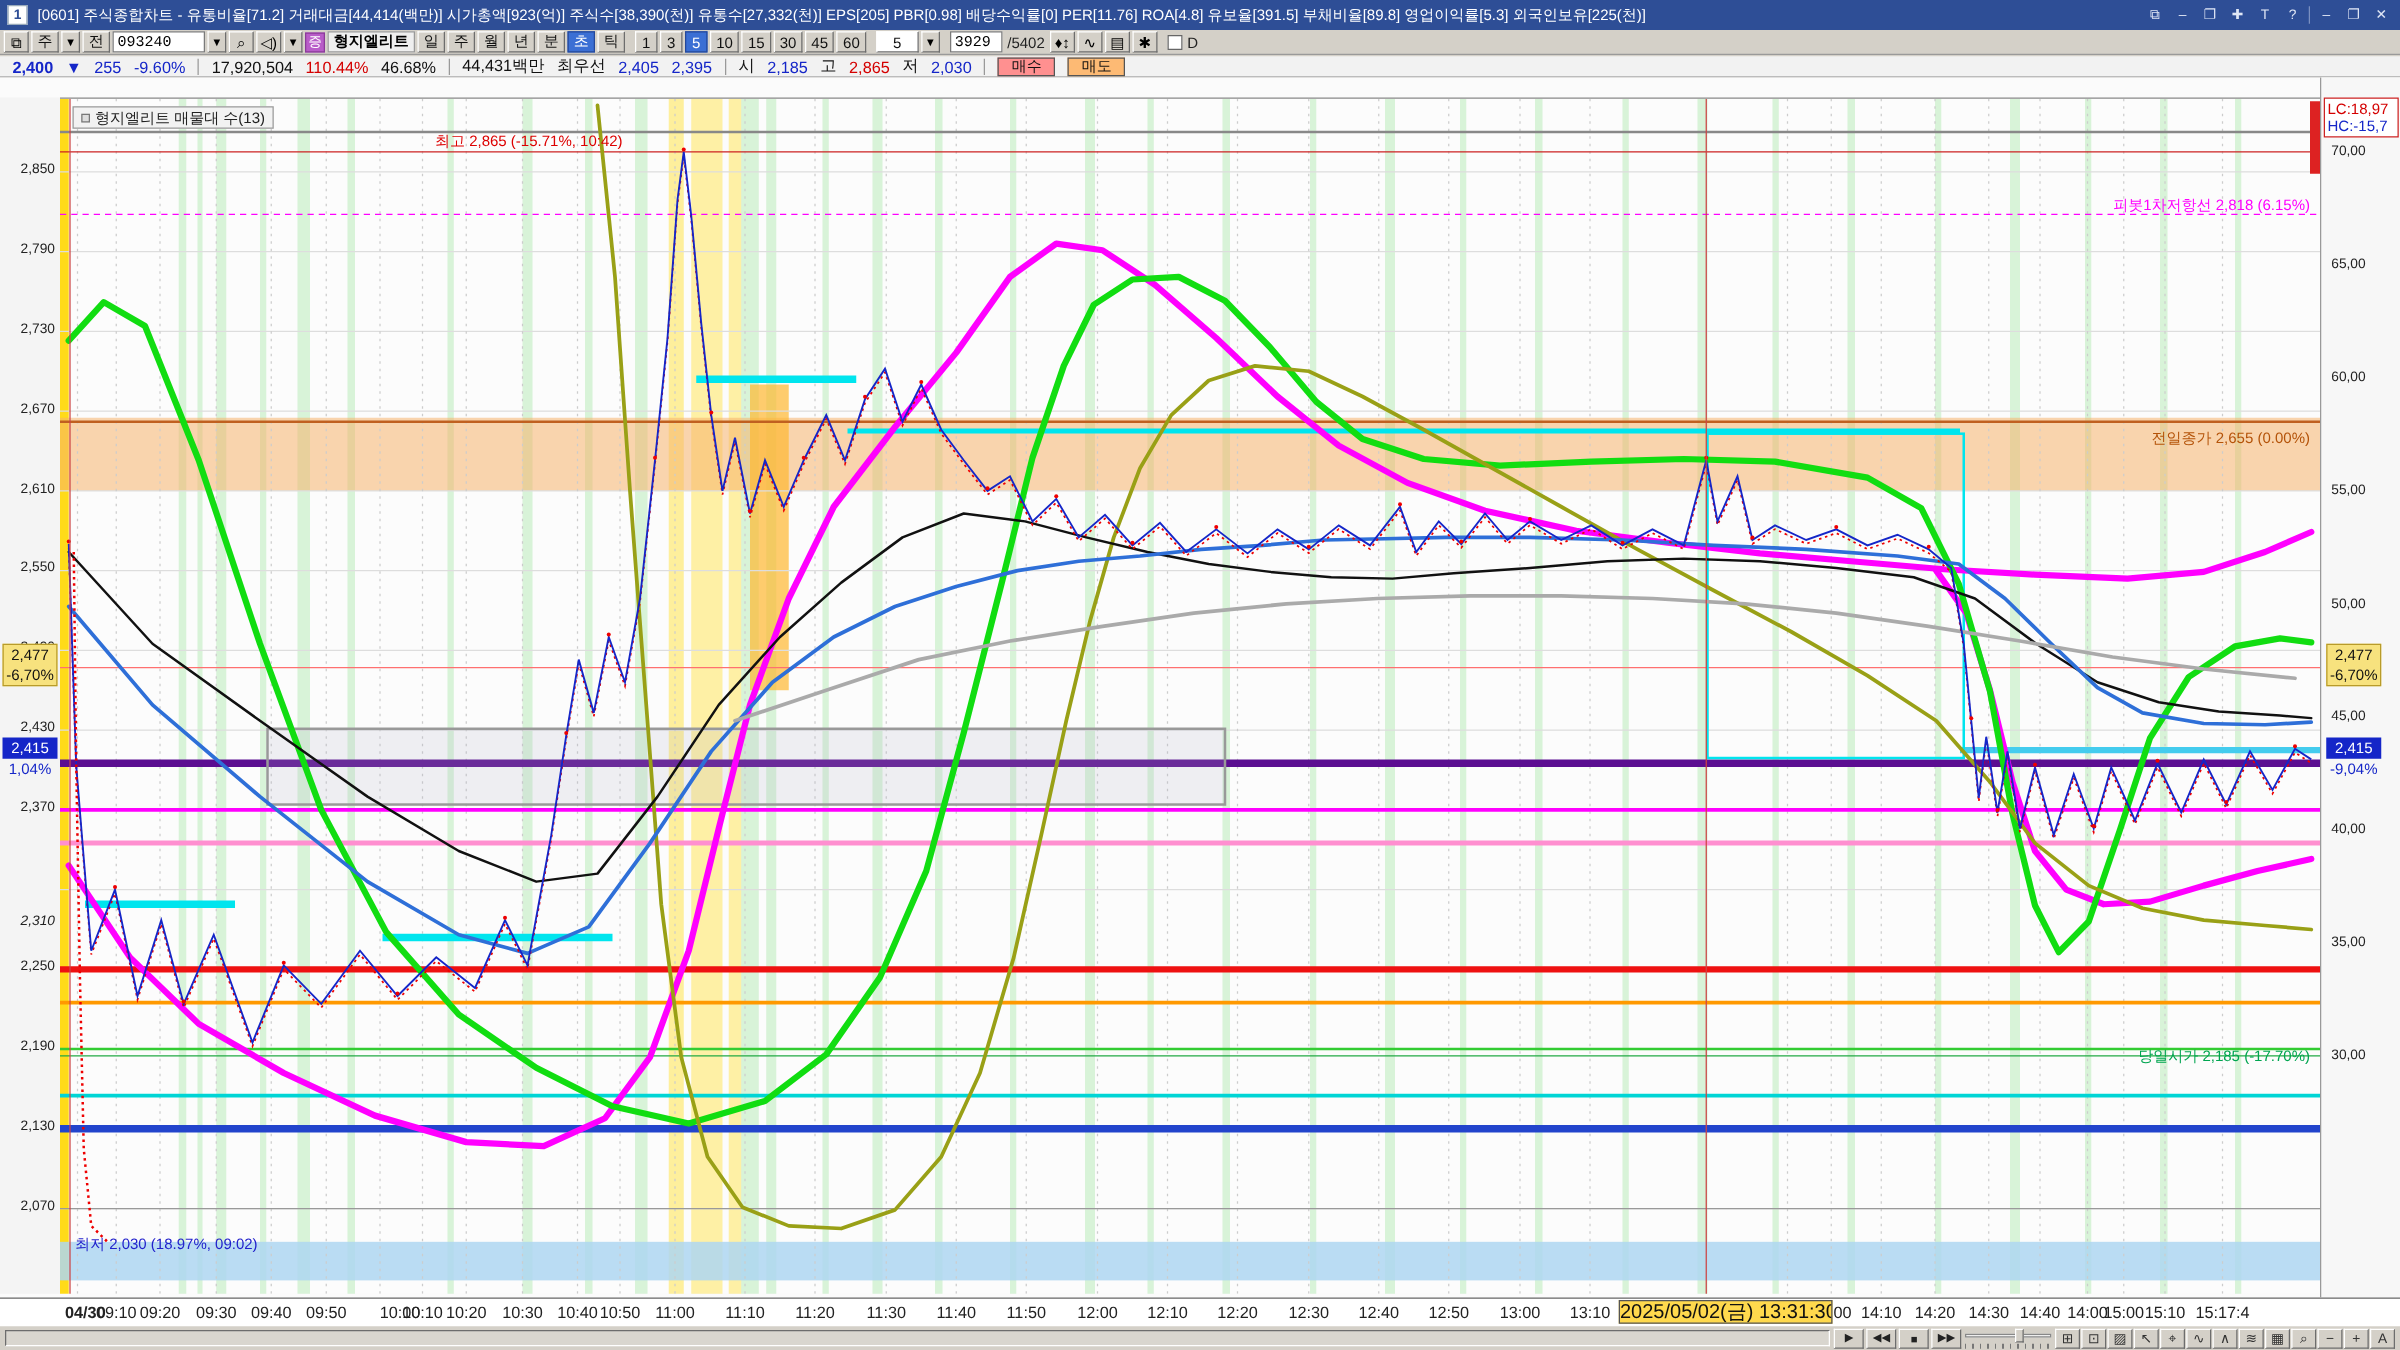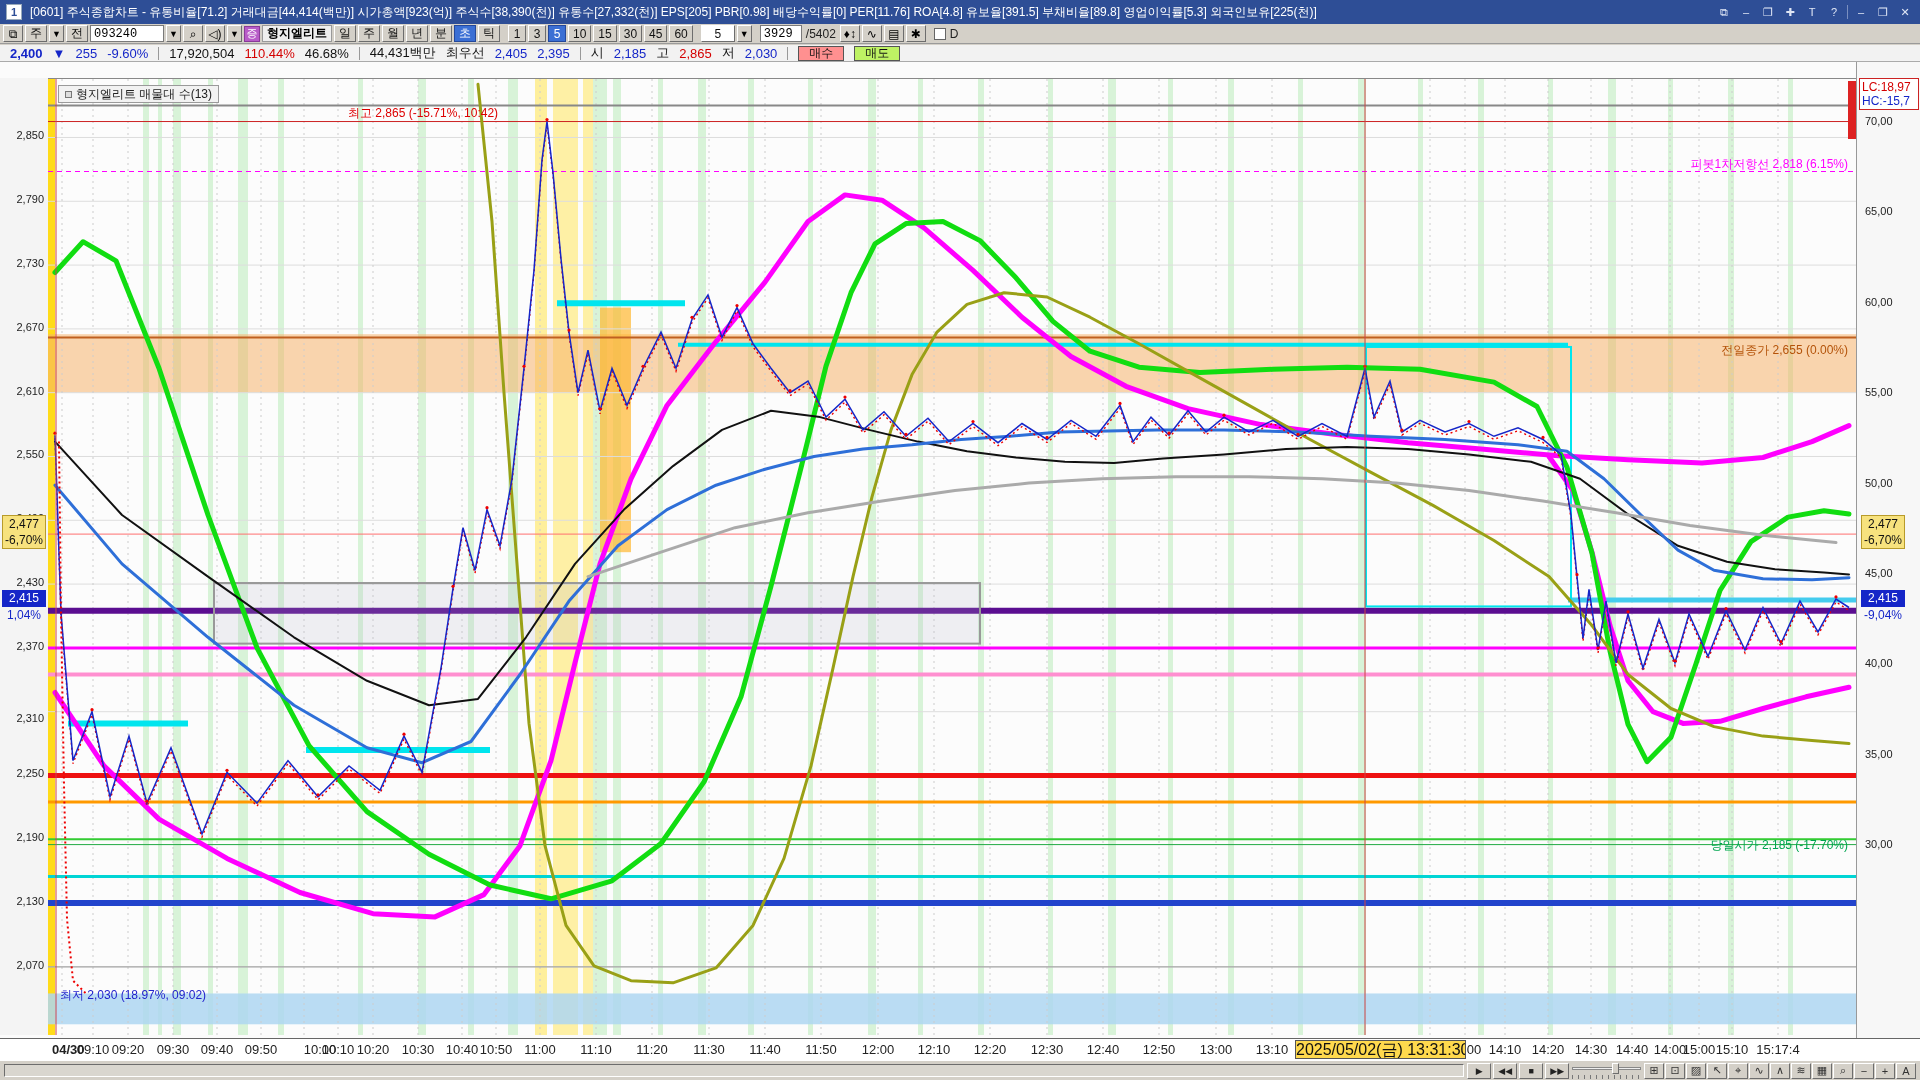--- a/index.html
+++ b/index.html
@@ -37,21 +37,21 @@
   .t-label { padding:0 2px; color:#222; }
   .t-check { width:12px; height:12px; border:1px solid #666; background:#fff; }
 
   
   .quoterow { position:absolute; left:0; top:45px; width:1920px; height:17px; background:#F2F2F2;
     display:flex; align-items:center; gap:10px; padding:0 10px; border-bottom:1px solid #aaa; font-size:13px; }
   .q-sep { width:1px; height:13px; background:#999; }
   .q-blue { color:#1526C8; } .q-red { color:#D40000; } .q-black { color:#111; }
   .q-num { font-weight:bold; }
   .q-btn { height:15px; padding:0 10px; font-size:12px; display:flex; align-items:center; border:1px solid #555; color:#111; }
-  .q-btn.buy { background:#FF9090; } .q-btn.sell { background:#bef264; }
+  .q-btn.buy { background:#FF9090; } .q-btn.sell { background:#fdba74; }
 
   
   .chartarea { position:absolute; left:0; top:62px; width:1920px; height:998px; background:#FBFBFB; }
   .leftcol { position:absolute; left:0; top:16px; width:48px; height:957px; background:#F4F4F4; }
   .rightcol { position:absolute; left:1856px; top:0; width:64px; height:976px; background:#F7F7F7; border-left:1px solid #999; }
   .plot { position:absolute; left:48px; top:16px; width:1808px; height:957px; background:#FCFCFC;
     border-top:1px solid #888; overflow:hidden;text-align:center; }
   .plot svg { position:absolute; left:0; top:0; }
   .axis-lab { position:absolute; font-size:11px; color:#222; }
   .leftcol .axis-lab { right:4px; }
@@ -192,21 +192,21 @@
     <div class="leftcol" id="left-axis">
         <div class="axis-lab" style="top: 51.4833px;">2,850</div>
         <div class="axis-lab" style="top: 115.283px;">2,790</div>
         <div class="axis-lab" style="top: 179.083px;">2,730</div>
         <div class="axis-lab" style="top: 242.883px;">2,670</div>
         <div class="axis-lab" style="top: 306.683px;">2,610</div>
         <div class="axis-lab" style="top: 370.483px;">2,550</div>
         <div class="axis-lab" style="top: 434.283px;">2,490</div>
         <div class="axis-lab" style="top: 498.083px;">2,430</div>
         <div class="axis-lab" style="top: 561.883px;">2,370</div>
-        <div class="axis-lab" style="top: 634px;">2,310</div>
+        <div class="axis-lab" style="top: 653px; font-style: italic;">2,310</div>
         <div class="axis-lab" style="top: 689.483px;">2,250</div>
         <div class="axis-lab" style="top: 753.283px;">2,190</div>
         <div class="axis-lab" style="top: 817.083px;">2,130</div>
         <div class="axis-lab" style="top: 880.883px;">2,070</div>
         <div class="badge yellow" style="left: 2px; top: 437.107px;">
           <div>2,477</div>
           <div>-6,70%</div>
         </div>
         <div class="badge blueprice" style="left: 2px; top: 512.033px;">2,415</div>
         <div class="badge bluepct" style="left: 2px; top: 530.033px;">1,04%</div>

